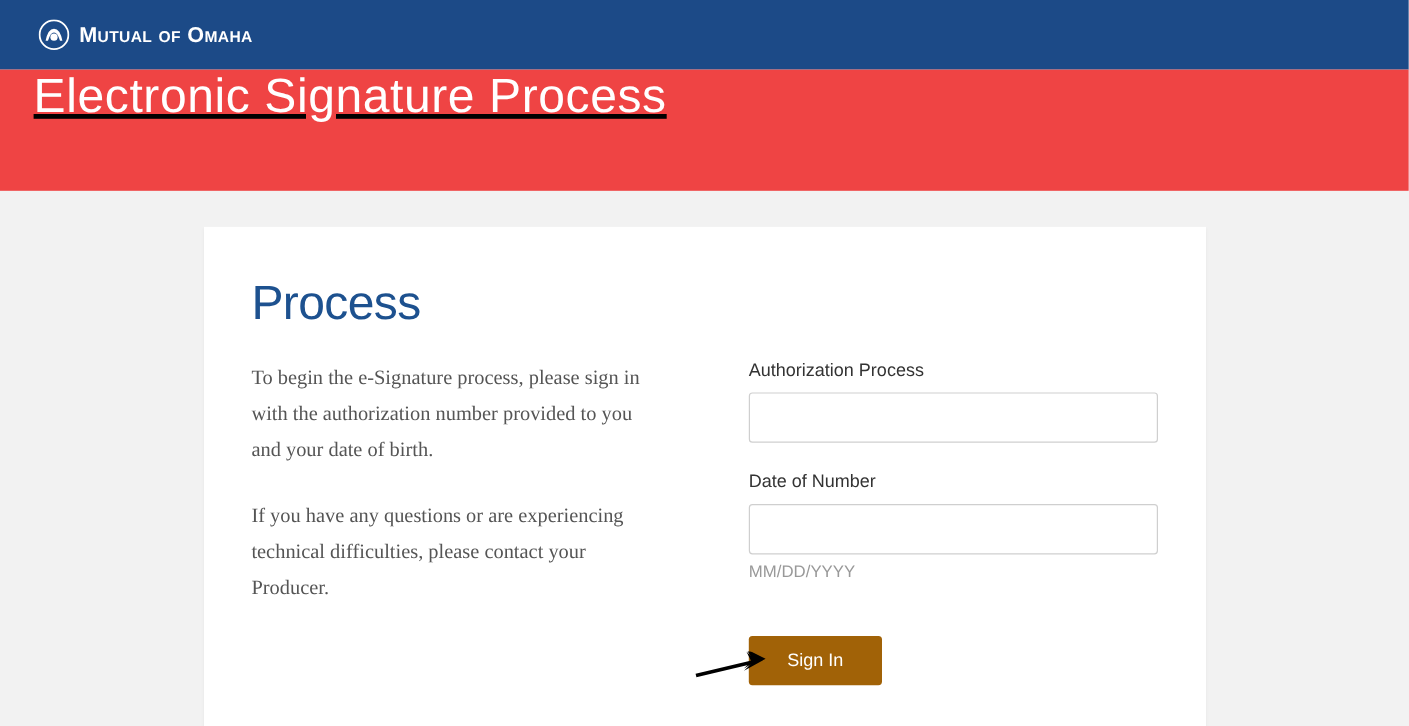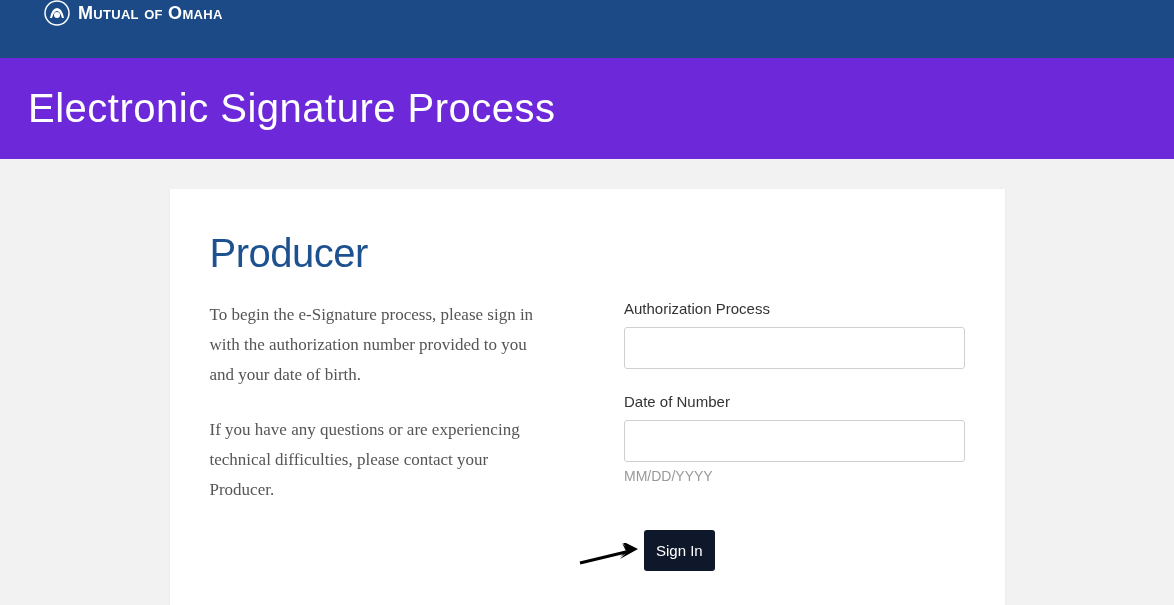--- a/index.html
+++ b/index.html
@@ -11,45 +11,45 @@
       font-family: -apple-system, BlinkMacSystemFont, "Segoe UI", Arial, sans-serif;
       background: #f2f2f2;
       width: 1174px;
       height: 605px;
       overflow: hidden;
     }
     .topbar {
       background: #1c4a87;
       height: 58px;
       display: flex;
-      align-items: flex-start;
-      padding: 0 44px;
+      align-items: center;
+      padding: 0 32px;
     }
     .logo {
       display: flex;
       align-items: center;
       gap: 8px;
     }
     .logo-icon {
       width: 26px;
       height: 26px;
     }
     .logo-text {
       color: #ffffff;
       font-size: 18px;
       font-weight: 600;
       font-variant: small-caps;
       letter-spacing: 0.3px;
     }
     .hero {
-      background: #6d28d9;
+      background: #ef4444;
       height: 101px;
       display: flex;
-      align-items: center;
       padding: 0 28px;
+      text-decoration: underline;
     }
     .hero-title {
       color: #ffffff;
       font-size: 40px;
       font-weight: 300;
       letter-spacing: 0.5px;
     }
     .content-area {
       padding: 30px 0 0 0;
       display: flex;
@@ -103,29 +103,28 @@
       border-radius: 3px;
       padding: 0 12px;
       font-size: 15px;
     }
     .field-hint {
       color: #999999;
       font-size: 14px;
       margin-top: 6px;
     }
     .signin-btn {
-      background: #0f172a;
+      background: #a16207;
       color: #ffffff;
       border: none;
       border-radius: 3px;
-      padding: 12px 12px;
+      padding: 12px 32px;
       font-size: 15px;
       cursor: pointer;
       margin-top: 22px;
-      margin-left: 20px;
     }
     .annotation-arrow {
       position: absolute;
       left: 578px;
       top: 543px;
       pointer-events: none;
     }
   </style>
 </head>
 <body>
@@ -142,21 +141,21 @@
     <span class="logo-text">Mutual of Omaha</span>
   </div>
 </div>
 
 <div class="hero">
   <h1 class="hero-title">Electronic Signature Process</h1>
 </div>
 
 <div class="content-area">
   <div class="card">
-    <h2 class="welcome-heading">Producer</h2>
+    <h2 class="welcome-heading">Process</h2>
     <div class="card-inner">
       <div class="left-col">
         <p class="paragraph">To begin the e-Signature process, please sign in with the authorization number provided to you and your date of birth.</p>
         <p class="paragraph">If you have any questions or are experiencing technical difficulties, please contact your Producer.</p>
       </div>
       <div class="right-col">
         <div class="field-group">
           <label class="field-label">Authorization Process</label>
           <input type="text" class="field-input" value="" style="">
         </div>

